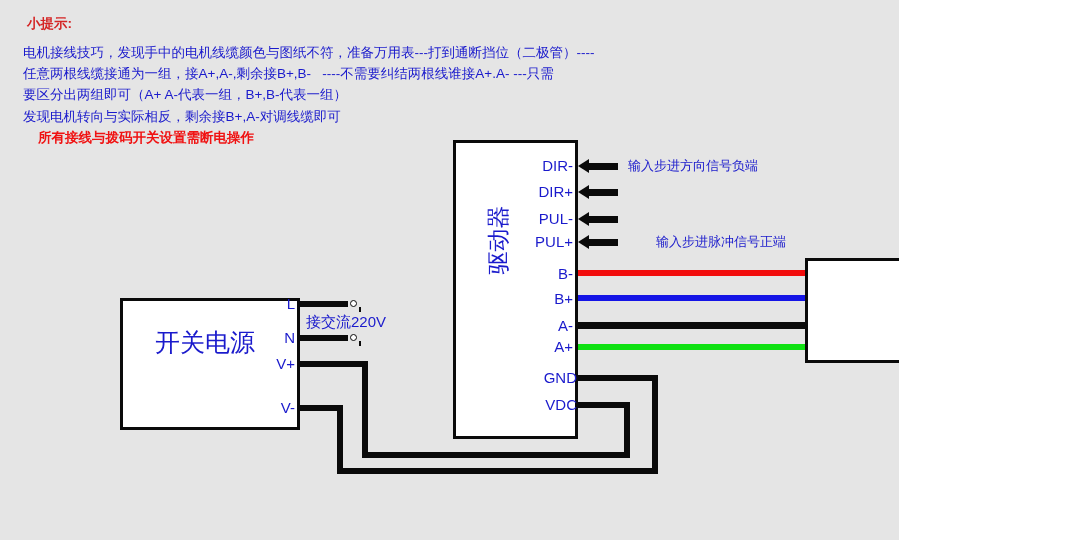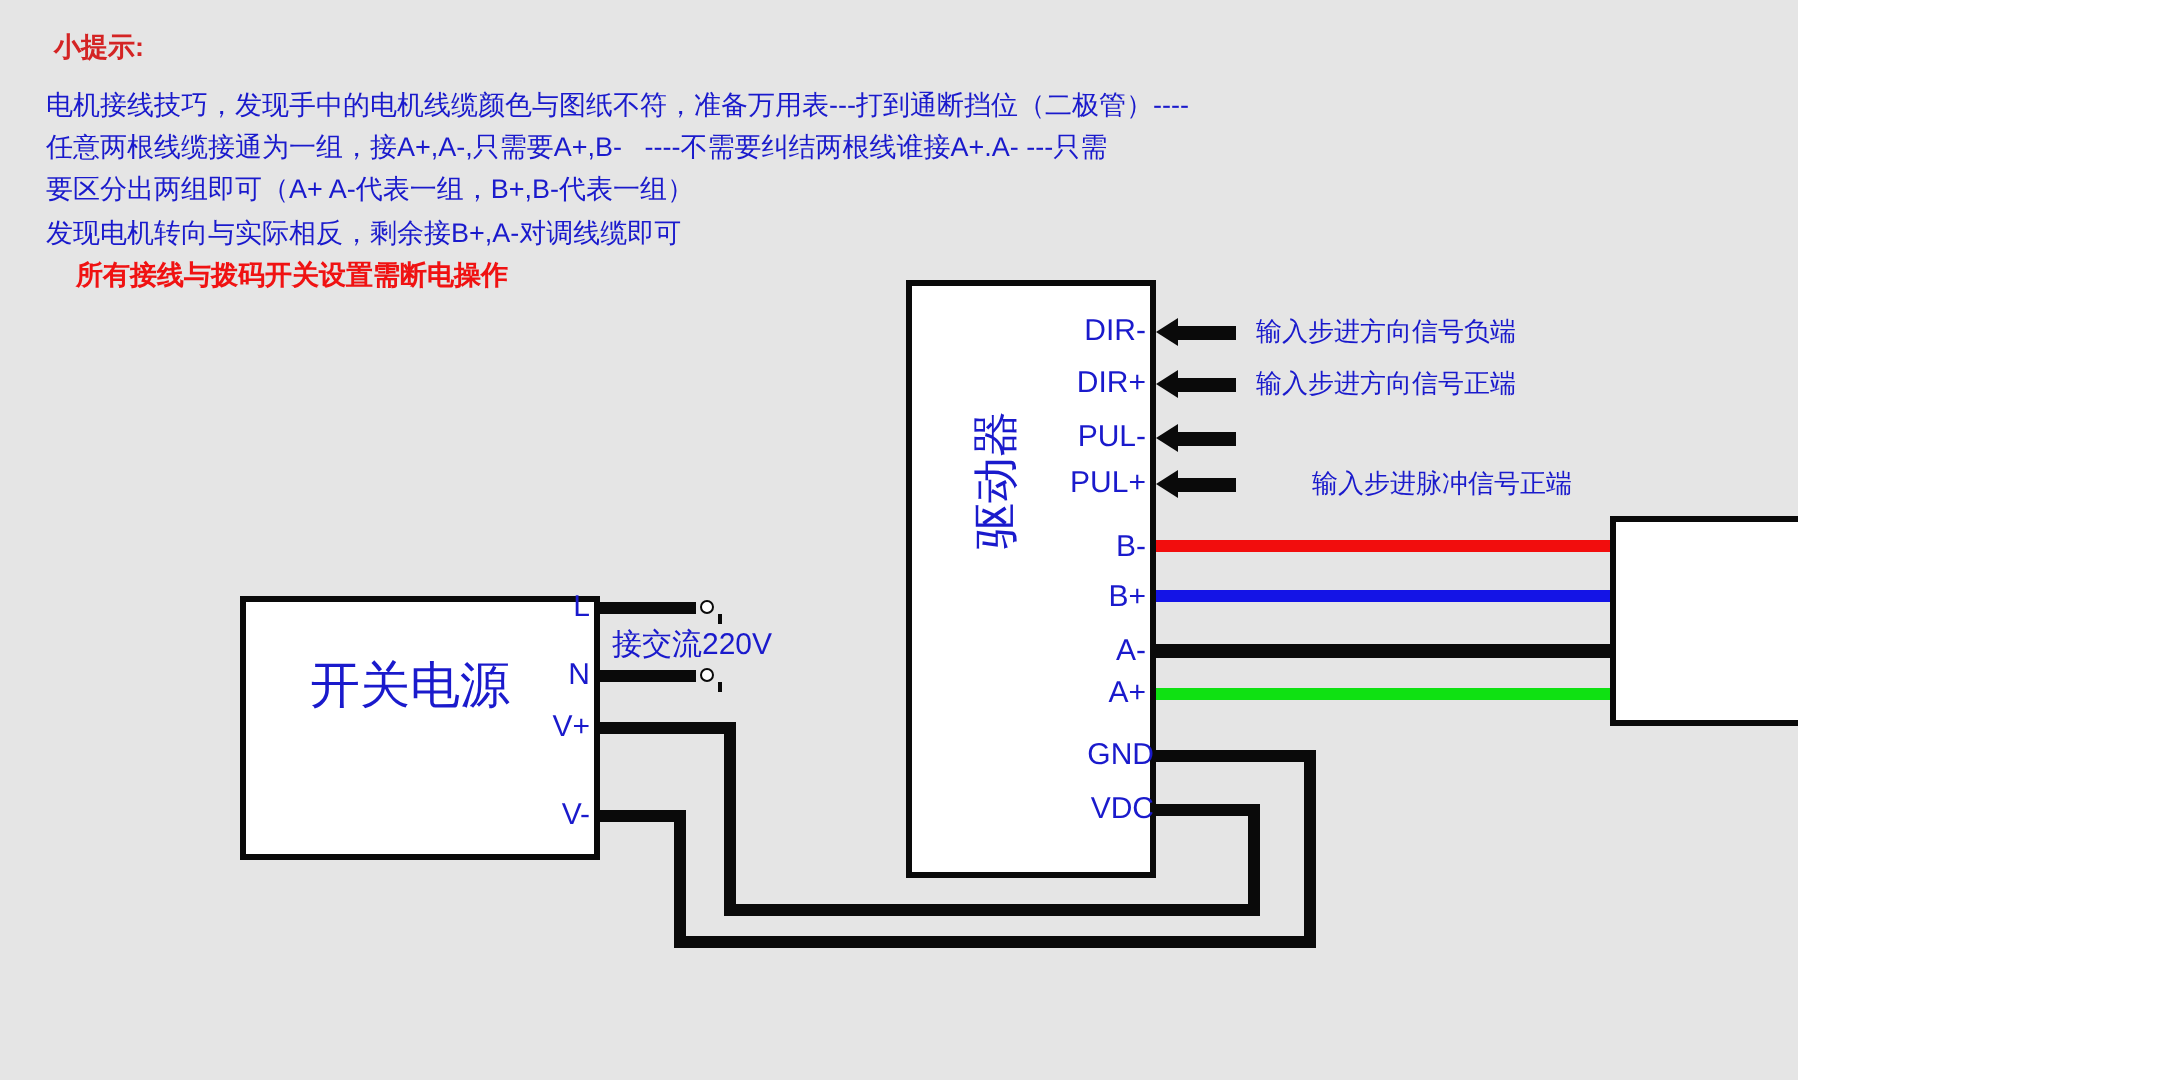--- a/index.html
+++ b/index.html
@@ -26,21 +26,21 @@
   .vchars{position:absolute;display:flex;flex-direction:column;justify-content:space-between;
           align-items:center;color:#1a1acc;font-size:13px;}
 </style>
 </head>
 <body>
 
 <div id="stage">
 
   <div class="abs tip-title" style="left:27px;top:15px;">小提示:</div>
   <div class="abs tip" style="left:23px;top:45px;">电机接线技巧，发现手中的电机线缆颜色与图纸不符，准备万用表---打到通断挡位（二极管）----</div>
-  <div class="abs tip" style="left:23px;top:66px;">任意两根线缆接通为一组，接A+,A-,只需要A+,B-   ----不需要纠结两根线谁接A+.A- ---只需</div>
+  <div class="abs tip" style="left:23px;top:66px;">任意两根线缆接通为一组，接A+,A-,剩余接B+,B-   ----不需要纠结两根线谁接A+.A- ---只需</div>
   <div class="abs tip" style="left:23px;top:87px;">要区分出两组即可（A+ A-代表一组，B+,B-代表一组）</div>
   <div class="abs tip" style="left:23px;top:109px;">发现电机转向与实际相反，剩余接B+,A-对调线缆即可</div>
   <div class="abs tip-warning" style="left:38px;top:129px;">所有接线与拨码开关设置需断电操作</div>
 
   <div class="box" style="left:120px;top:298px;width:180px;height:132px;"></div>
   <div class="abs blue-label" style="left:130px;top:326px;width:150px;text-align:center;font-size:25px;">开关电源</div>
   <div class="port" style="left:255px;top:295px;width:40px;">L</div>
   <div class="port" style="left:255px;top:329px;width:40px;">N</div>
   <div class="port" style="left:255px;top:355px;width:40px;">V+</div>
   <div class="port" style="left:255px;top:399px;width:40px;">V-</div>
@@ -84,21 +84,20 @@
   <div>
     <div class="arrow-head" style="left:578px;top:212px;"></div>
     <div class="arrow-bar" style="left:586px;top:215.5px;width:32px;"></div>
   </div>
   <div>
     <div class="arrow-head" style="left:578px;top:235px;"></div>
     <div class="arrow-bar" style="left:586px;top:238.5px;width:32px;"></div>
   </div>
 
   <div class="annot" style="left:628px;top:157px;">输入步进方向信号负端</div>
-  <div class="annot" style="left:628px;top:183px;">输入步进方向信号正端</div>
   <div class="annot" style="left:628px;top:233px;margin-left:28px;">输入步进脉冲信号正端</div>
 
   <div class="port" style="left:498px;top:265px;width:75px;">B-</div>
   <div class="port" style="left:498px;top:290px;width:75px;">B+</div>
   <div class="port" style="left:498px;top:317px;width:75px;">A-</div>
   <div class="port" style="left:498px;top:338px;width:75px;">A+</div>
 
   <div class="port" style="left:498px;top:369px;width:79px;">GND</div>
   <div class="port" style="left:498px;top:396px;width:79px;">VDC</div>
 

